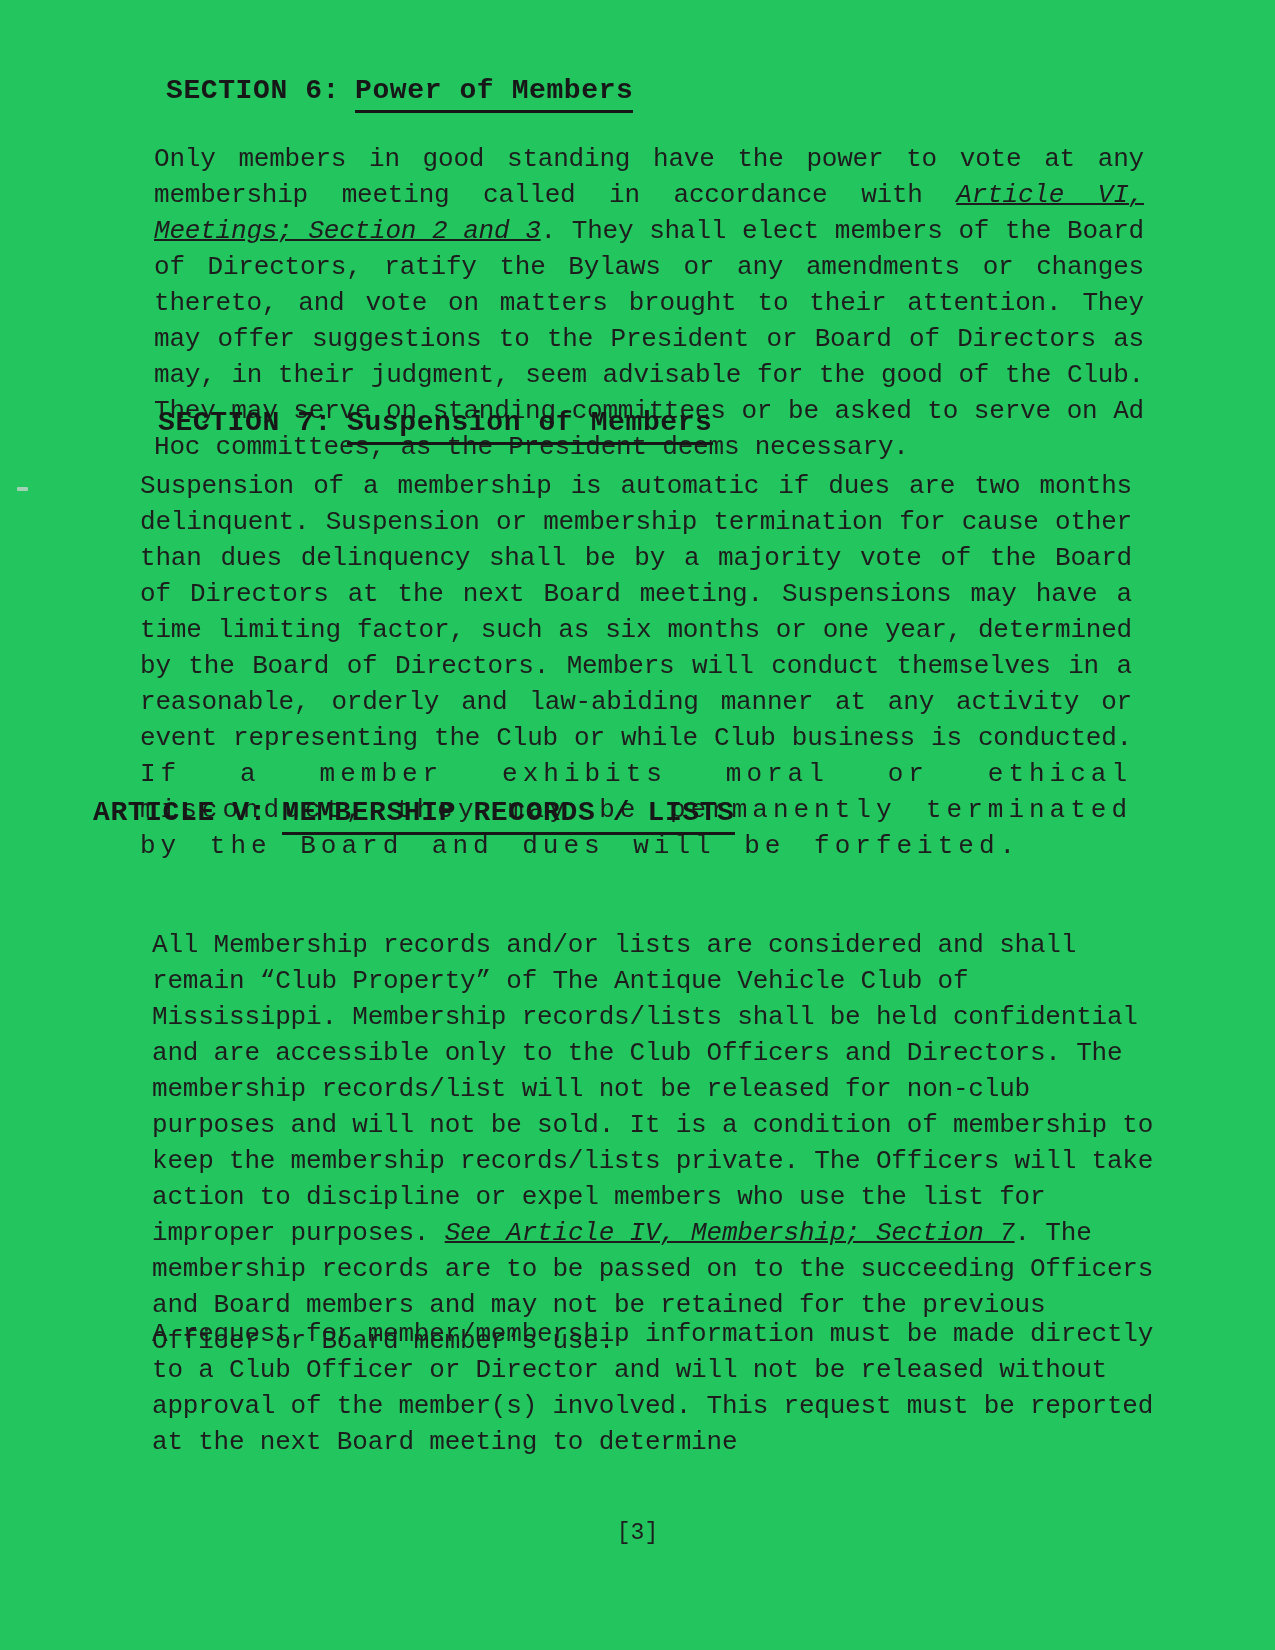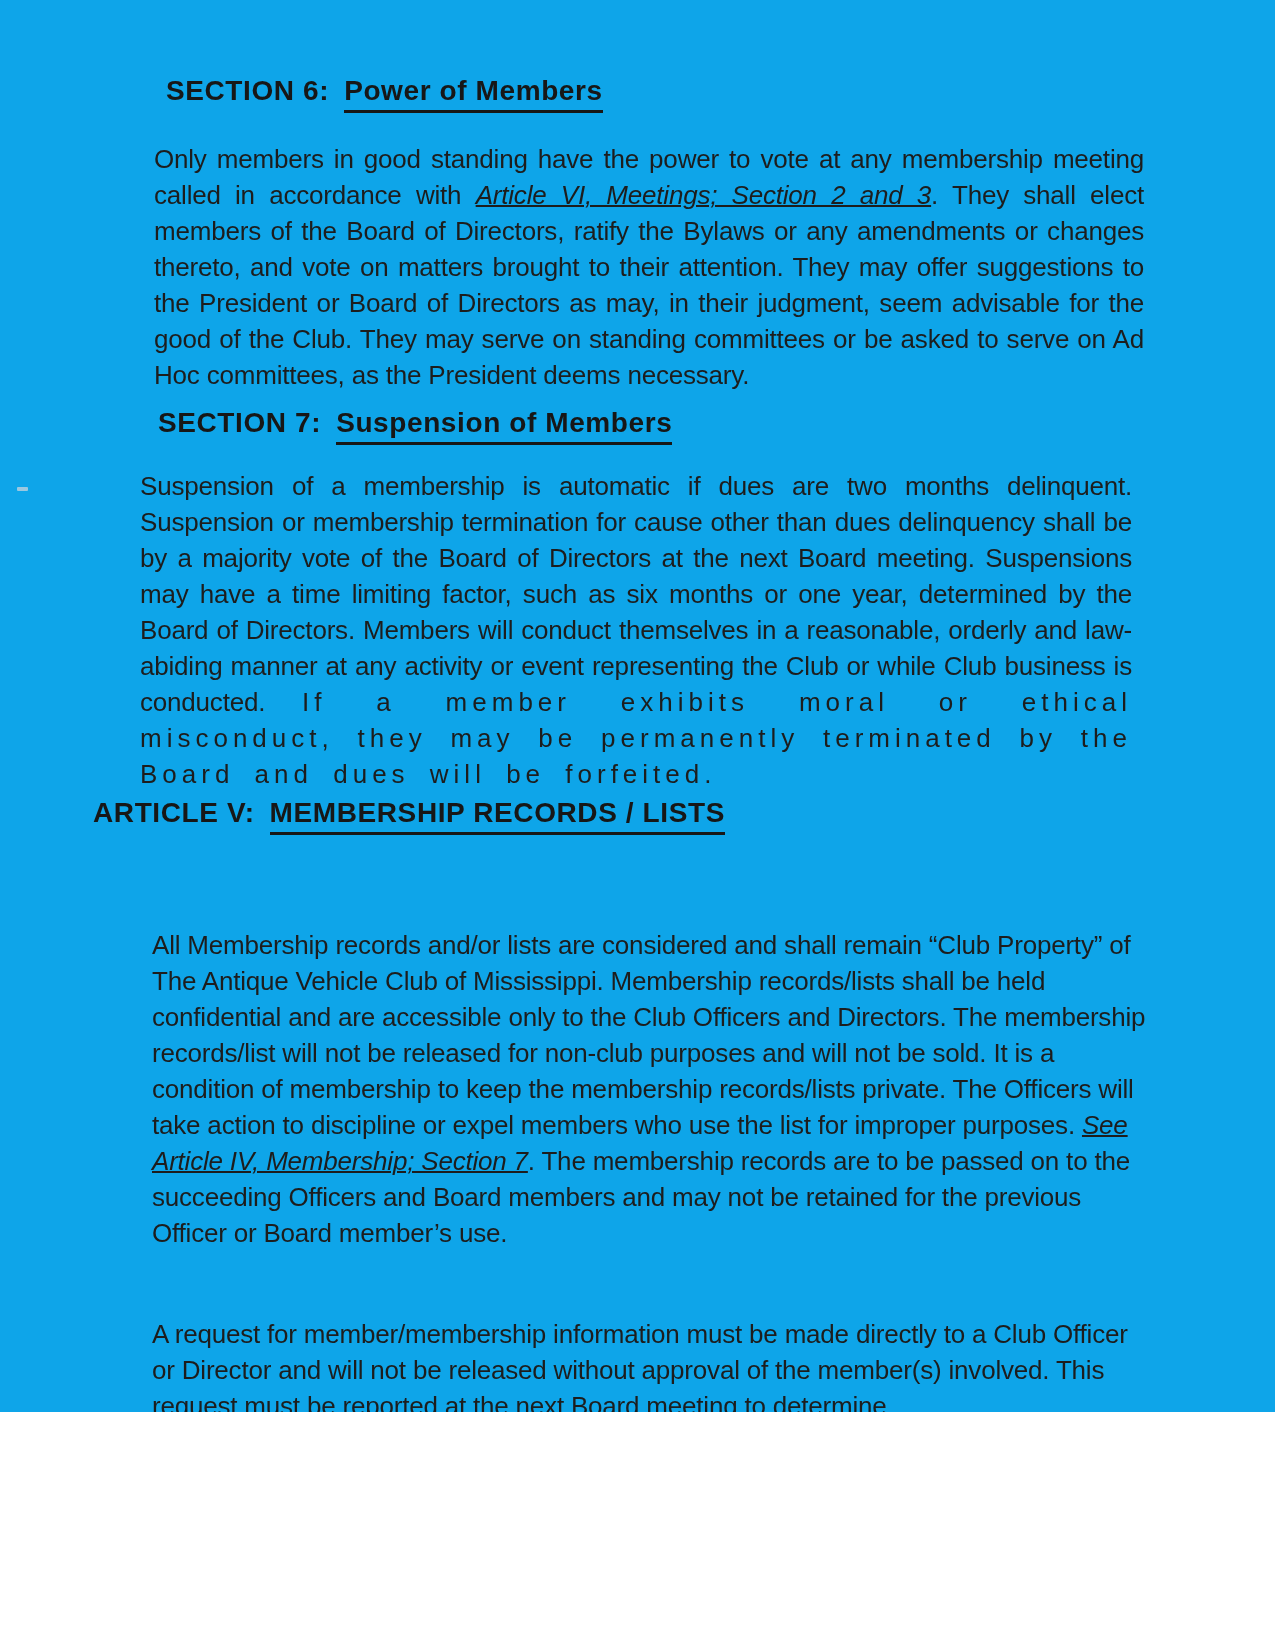--- a/index.html
+++ b/index.html
@@ -1,24 +1,24 @@
 <!DOCTYPE html>
 <html><head>
 <meta charset="utf-8">
 <style>
   * { box-sizing: border-box; }
   html, body { margin: 0; padding: 0; background: #ffffff; }
 
   .page {
     position: relative;
     width: 1275px;
-    height: 1412px;
-    background: #0ea5e9;
+    height: 1650px;
+    background: #22c55e;
     overflow: hidden;
-    font-family: Liberation Sans, sans-serif;
+    font-family: Liberation Mono, monospace;
     color: #1c1c1c;
   }
 
   .heading {
     position: absolute;
     font-weight: 700;
     font-size: 28px;
     line-height: 34px;
     letter-spacing: 0.6px;
     color: #171717;

